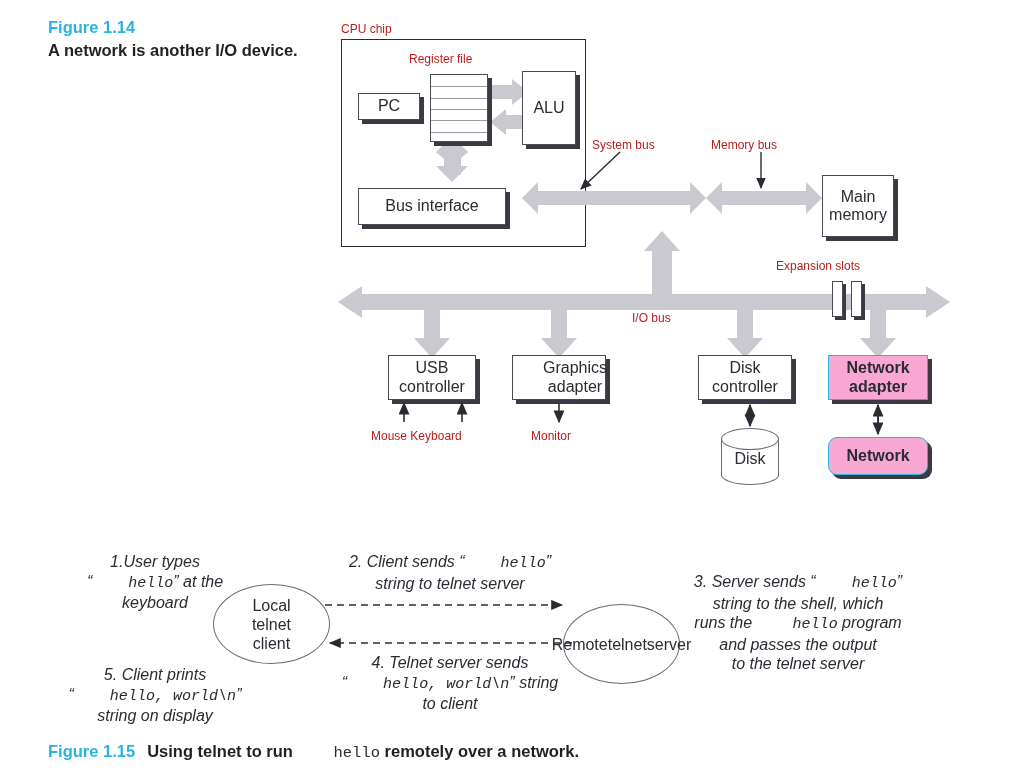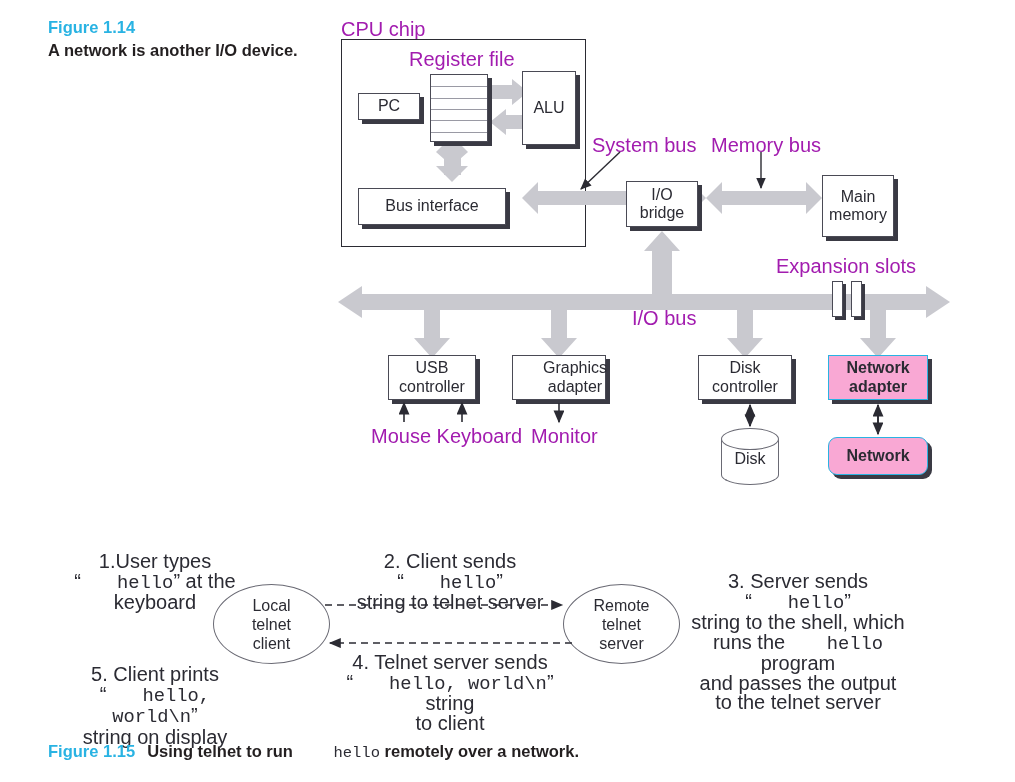--- a/index.html
+++ b/index.html
@@ -32,22 +32,22 @@
   #fig115-caption {
     position: absolute; left: 48px; top: 742px; width: 900px;
     font-size: 16.5px; white-space: nowrap;
   }
   #fig115-caption .fig-label { margin-right: 12px; }
   .mono { font-family: "Liberation Mono", monospace; font-weight: normal; font-size: 0.94em; padding-left: 36px; }
 
   
   .dtext {
     position: absolute;
-    font-size: 20px;
-    color: #a21caf;
+    font-size: 12px;
+    color: #b91c1c;
     line-height: 19px;
     white-space: nowrap;
   }
 
   
   .box {
     position: absolute;
     background: #ffffff;
     border: 1.3px solid #4a4a55;
     box-shadow: 4px 4px 0 0 #3a3a44;
@@ -147,24 +147,25 @@
     display: flex; align-items: center; justify-content: center;
     text-align: center;
     font-size: 16px; line-height: 19px;
     color: #2b2b33;
     z-index: 5;
     box-sizing: border-box;
   }
 
   .para {
     position: absolute;
-    font-size: 20px;
+    font-size: 16px;
     line-height: 19.5px;
     color: #2b2b33;
     text-align: center;
+    font-style: italic;
   }
 </style>
 </head>
 <body>
 
 <div class="page">
 
   <div id="fig114-caption">
     <span class="fig-label">Figure 1.14</span>
     <span class="fig-body">A network is another I/O device.</span>
@@ -182,24 +183,20 @@
     <div class="rf-line" style="top:45.2px;"></div>
     <div class="rf-line" style="top:56.5px;"></div>
   </div>
 
   <div class="box" style="left:358px; top:93px; width:62px; height:27px;">PC</div>
 
   <div class="box" style="left:522px; top:71px; width:54px; height:74px;">ALU</div>
 
   <div class="box" style="left:358px; top:188px; width:148px; height:37px;">Bus interface</div>
 
-  <div class="box" style="left:626px; top:181px; width:72px; height:46px; flex-direction:column;">
-    <span>I/O</span>
-    <span>bridge</span>
-  </div>
 
   <div class="box" style="left:822px; top:175px; width:72px; height:62px; flex-direction:column;">
     <span>Main</span>
     <span>memory</span>
   </div>
 
   <div class="dtext" style="left:592px; top:136px;">System bus</div>
   <div class="dtext" style="left:711px; top:136px;">Memory bus</div>
 
   <div class="dtext" style="left:776px; top:257px;">Expansion slots</div>
@@ -299,21 +296,21 @@
     <line x1="325" y1="605" x2="562" y2="605" stroke="#2b2b33" stroke-width="1.5" stroke-dasharray="7,5" marker-end="url(#tipd)"></line>
     <line x1="572" y1="643" x2="330" y2="643" stroke="#2b2b33" stroke-width="1.5" stroke-dasharray="7,5" marker-end="url(#tipd)"></line>
   </svg>
 
   <div class="ellipse-node" style="left:213px; top:584px; width:117px; height:80px; flex-direction:column;">
     <span>Local</span>
     <span>telnet</span>
     <span>client</span>
   </div>
 
-  <div class="ellipse-node" style="left:563px; top:584px; width:117px; height:80px; flex-direction:column;">
+  <div class="ellipse-node" style="left:563px; top:604px; width:117px; height:80px; flex-direction:row;">
     <span>Remote</span>
     <span>telnet</span>
     <span>server</span>
   </div>
 
   <div class="para" style="left:60px; top:552px; width:190px;">
     <div>1.User types</div>
     <div><span>“</span><span class="mono">hello</span><span>” at the</span></div>
     <div>keyboard</div>
   </div>

